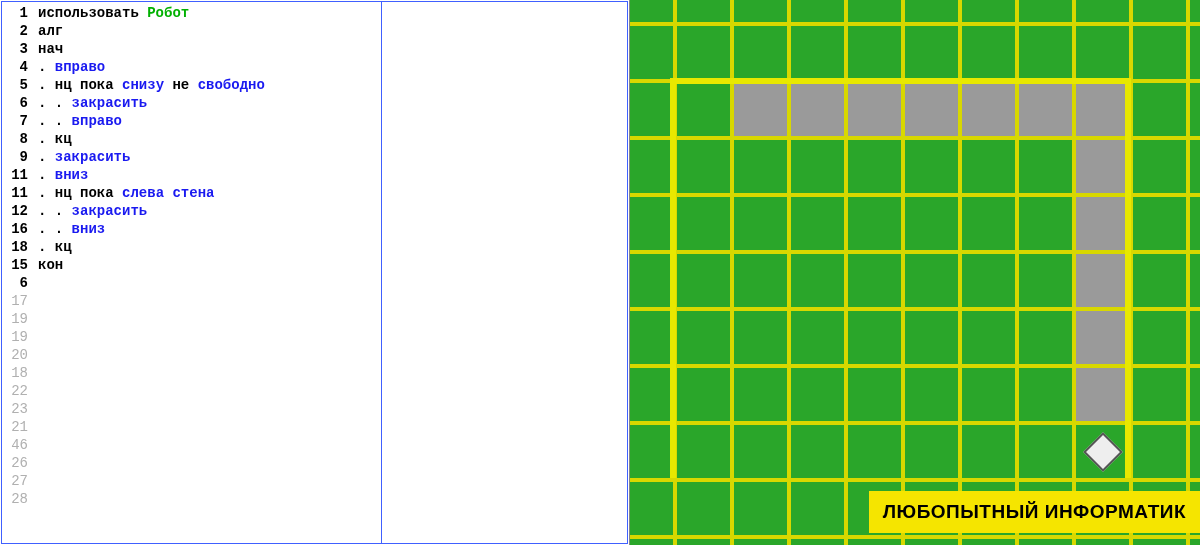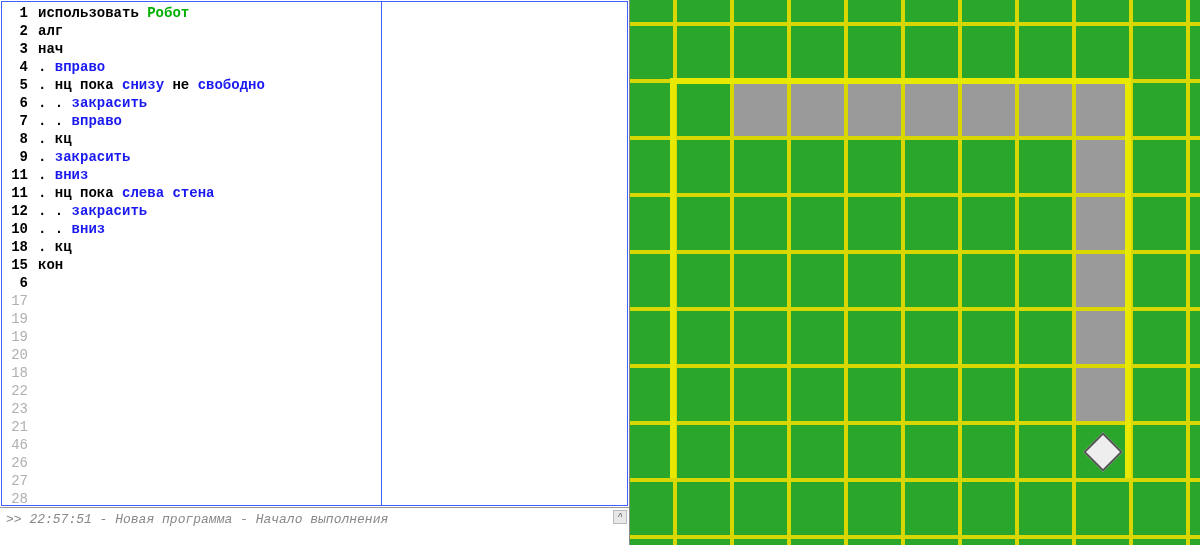--- a/index.html
+++ b/index.html
@@ -146,44 +146,40 @@
             <div>3</div>
             <div>4</div>
             <div>5</div>
             <div>6</div>
             <div>7</div>
             <div>8</div>
             <div>9</div>
             <div>11</div>
             <div>11</div>
             <div>12</div>
-            <div>10</div>
+            <div>16</div>
             <div>18</div>
             <div>15</div>
             <div>6</div>
             <div class="dim">17</div>
             <div class="dim">19</div>
             <div class="dim">19</div>
             <div class="dim">20</div>
             <div class="dim">18</div>
             <div class="dim">22</div>
             <div class="dim">23</div>
             <div class="dim">21</div>
             <div class="dim">46</div>
             <div class="dim">26</div>
             <div class="dim">27</div>
             <div class="dim">28</div>
           </div>
         <div class="code" id="code"><div><span class="kw-use">использовать </span><span class="kw-mod">Робот</span></div><div><span class="kw-struct">алг</span></div><div><span class="kw-struct">нач</span></div><div><span class="dot">. </span><span class="kw-cmd">вправо</span></div><div><span class="dot">. </span><span class="kw-struct">нц пока</span><span class="dot"> </span><span class="kw-cond">снизу</span><span class="kw-struct"> не </span><span class="kw-cond">свободно</span></div><div><span class="dot">. . </span><span class="kw-cmd">закрасить</span></div><div><span class="dot">. . </span><span class="kw-cmd">вправо</span></div><div><span class="dot">. </span><span class="kw-struct">кц</span></div><div><span class="dot">. </span><span class="kw-cmd">закрасить</span></div><div><span class="dot">. </span><span class="kw-cmd">вниз</span></div><div><span class="dot">. </span><span class="kw-struct">нц пока</span><span class="dot"> </span><span class="kw-cond">слева стена</span></div><div><span class="dot">. . </span><span class="kw-cmd">закрасить</span></div><div><span class="dot">. . </span><span class="kw-cmd">вниз</span></div><div><span class="dot">. </span><span class="kw-struct">кц</span></div><div><span class="kw-struct">кон</span></div><div>&nbsp;</div></div>
       </div>
       <div class="side-pane"></div>
-    </div>
-    <div class="console">
-      <div>&gt;&gt; 22:57:51 - Новая программа - Начало выполнения</div>
-      <div class="scroll-up">^</div>
     </div>
   </div>
 
   <div class="robot-panel">
     <div class="grid">
       <div class="grid-inner" id="grid">
           <div class="cell" style="left: -12px; top: -33px; width: 57px; height: 57px;"></div>
           <div class="cell" style="left: 45px; top: -33px; width: 57px; height: 57px;"></div>
           <div class="cell" style="left: 102px; top: -33px; width: 57px; height: 57px;"></div>
           <div class="cell" style="left: 159px; top: -33px; width: 57px; height: 57px;"></div>
@@ -303,14 +299,15 @@
           <div class="cell" style="left: 387px; top: 537px; width: 57px; height: 57px;"></div>
           <div class="cell" style="left: 444px; top: 537px; width: 57px; height: 57px;"></div>
           <div class="cell" style="left: 501px; top: 537px; width: 57px; height: 57px;"></div>
           <div class="cell" style="left: 558px; top: 537px; width: 57px; height: 57px;"></div>
           <div class="wall" style="left: 40px; top: 78px; width: 460px; height: 6px;"></div>
           <div class="wall" style="left: 40px; top: 78px; width: 6px; height: 400px;"></div>
           <div class="wall" style="left: 495px; top: 78px; width: 6px; height: 400px;"></div>
           <div class="robot" style="left: 458.5px; top: 437.5px;"></div>
         </div>
     </div>
+    <div class="badge">ЛЮБОПЫТНЫЙ ИНФОРМАТИК</div>
   </div>
 </div>
 
 </body></html>

